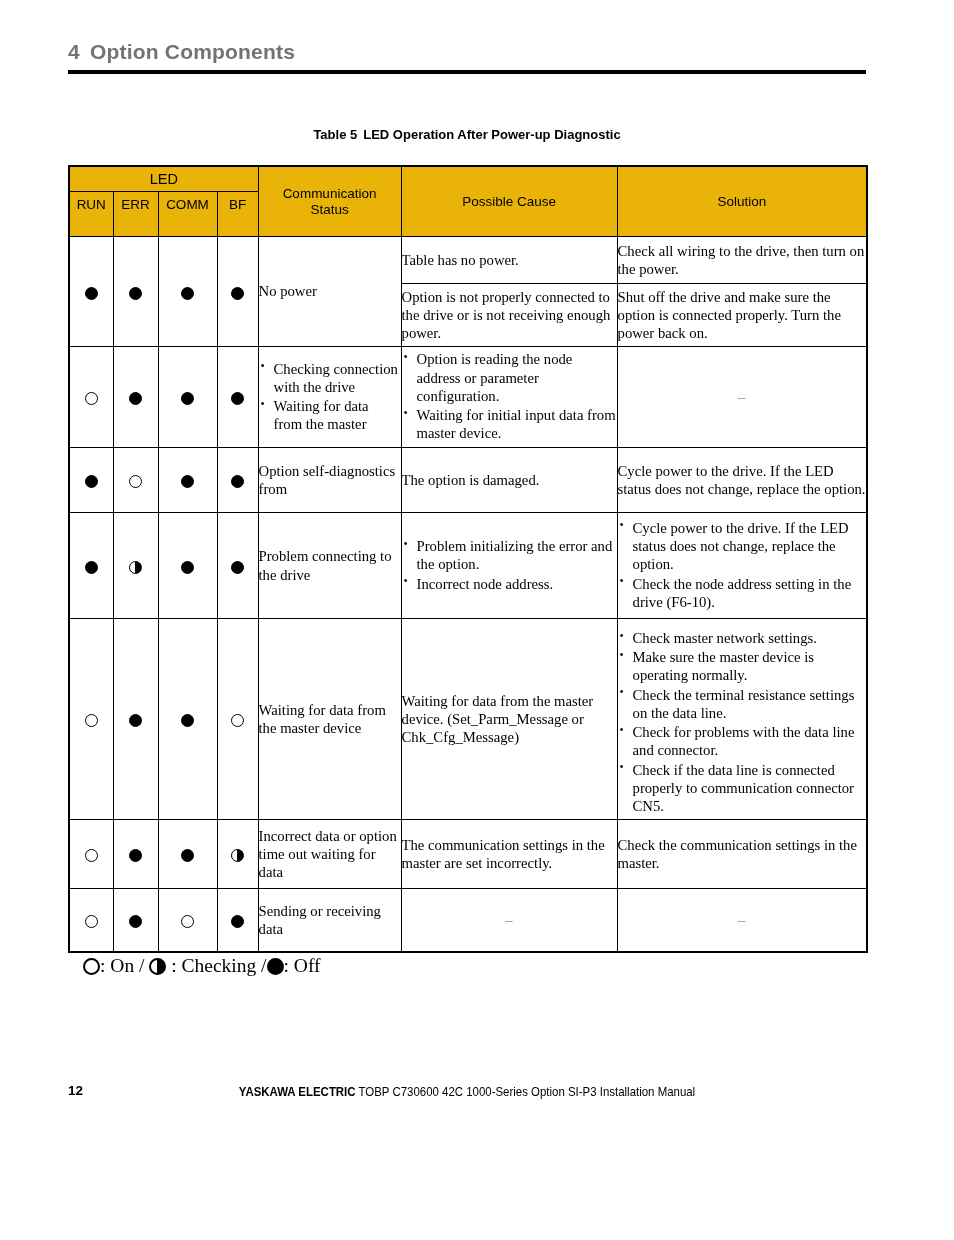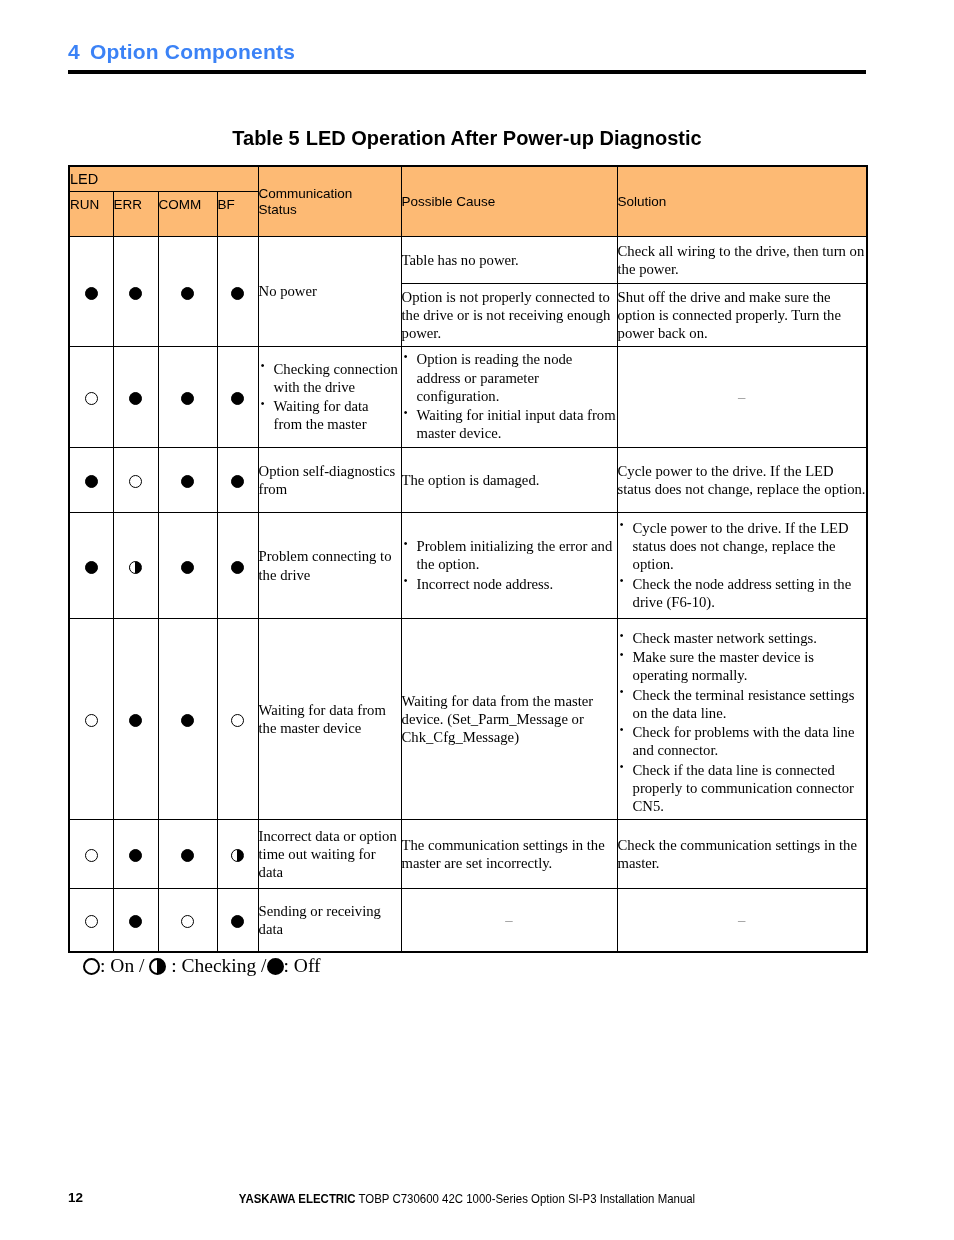--- a/index.html
+++ b/index.html
@@ -21,41 +21,41 @@
     position: absolute;
     left: 68px;
     top: 40px;
     width: 798px;
   }
   .chapter-title {
     font-family: "Liberation Sans", sans-serif;
     font-weight: bold;
     font-size: 21px;
     letter-spacing: 0.2px;
-    color: #3b82f6;
+    color: #737373;
     padding-bottom: 6px;
   }
   .chapter-title .num {
     margin-right: 10px;
   }
   .header-rule {
     border-bottom: 4px solid #000;
     width: 100%;
   }
 
   
   .table-caption {
     position: absolute;
     left: 68px;
     top: 127px;
     width: 798px;
     text-align: center;
     font-family: "Liberation Sans", sans-serif;
     font-weight: bold;
-    font-size: 20px;
+    font-size: 13px;
   }
   .table-caption .capnum { margin-right: 6px; }
 
   
   .tbl-wrap {
     position: absolute;
     left: 68px;
     top: 165px;
     width: 798px;
   }
@@ -65,25 +65,25 @@
     table-layout: fixed;
     border: 2.5px solid #000;
   }
   table.led-tbl td, table.led-tbl th {
     border: 1px solid #000;
     padding: 0;
     vertical-align: middle;
     font-weight: normal;
   }
   thead th {
-    background: #fdba74;
+    background: #eab308;
     font-family: "Liberation Sans", sans-serif;
     font-weight: bold;
     font-size: 13.5px;
-    text-align: left;
+    text-align: center;
     line-height: 1.12;
     padding: 3px 2px;
   }
   thead th.led-group { font-size: 14.5px; }
   thead th.small-led { font-size: 13.5px; padding: 2px 0 20px 0; }
   thead tr.row-a th { height: 24px; }
   thead tr.row-b th { height: 22px; }
 
   tbody td {
     font-family: "Liberation Serif", serif;
@@ -169,21 +169,21 @@
   .legend .big-led.flash {
     border: 2px solid #000;
     background: linear-gradient(to right, #ffffff 0 50%, #000000 50% 100%);
   }
   .legend .seg { display: inline-flex; align-items: center; }
 
   
   .footer {
     position: absolute;
     left: 68px;
-    top: 1190px;
+    top: 1083px;
     width: 798px;
     height: 20px;
   }
   .footer .pageno {
     position: absolute;
     left: 0;
     top: 0;
     font-family: "Liberation Sans", sans-serif;
     font-weight: bold;
     font-size: 13.5px;

